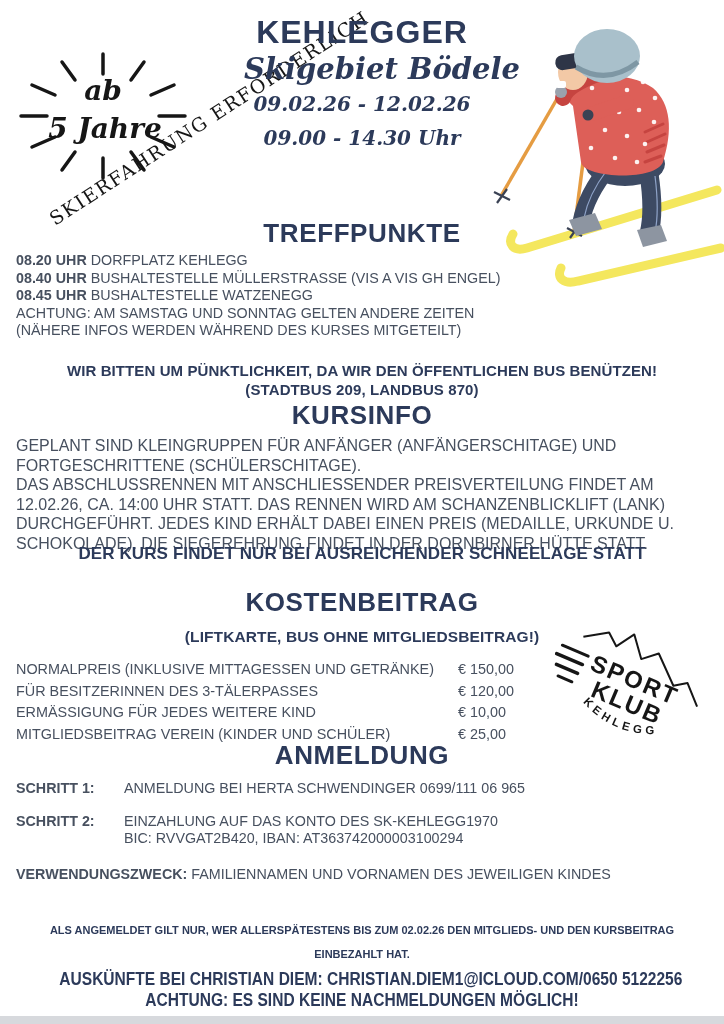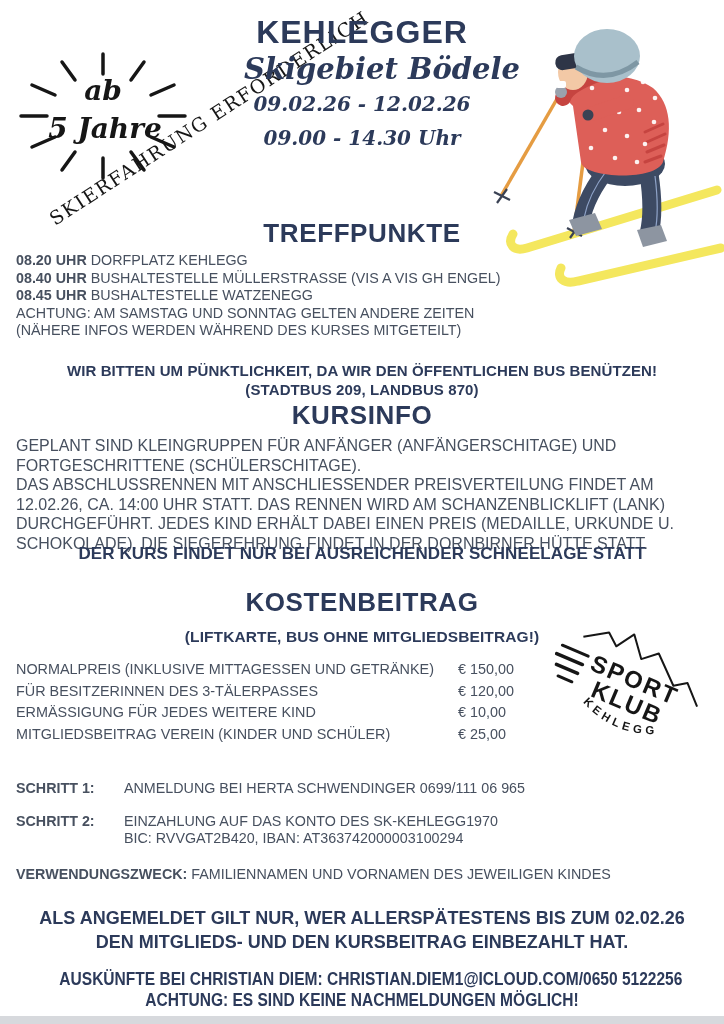--- a/index.html
+++ b/index.html
@@ -11,21 +11,21 @@
   .title-line{font-weight:bold;font-size:32px;line-height:37px;letter-spacing:1px;color:var(--navy);}
   .script{font-family:"DejaVu Serif",serif;font-style:italic;font-weight:bold;color:var(--navy);}
   .subtitle{font-size:29px;line-height:36px;padding-left:40px;}
   .dates{font-size:20px;line-height:34px;}
   .body-txt{font-size:14.3px;line-height:17.6px;color:var(--body);}
   .kurs-txt{font-size:16px;line-height:19.5px;color:var(--body);}
   .bold-center{font-weight:bold;font-size:15px;line-height:19px;color:var(--navy);letter-spacing:.1px;}
   .price-row{display:grid;grid-template-columns:442px 1fr;line-height:21.6px;font-size:14.4px;color:var(--body);}
   .step-row{display:grid;grid-template-columns:108px 1fr;font-size:14.3px;line-height:16.5px;color:var(--body);}
   .step-label{font-weight:bold;color:var(--body);}
-  .deadline{font-weight:bold;font-size:18px;line-height:24px;color:var(--navy);width:648px;margin:4px auto;}
+  .deadline{font-weight:bold;font-size:11px;line-height:24px;color:var(--navy);width:648px;margin:16px auto;}
   .condensed{display:inline-block;transform:scaleX(.84);transform-origin:center;white-space:nowrap;
              font-weight:bold;font-size:18.5px;line-height:20px;color:var(--navy);}
   .bottom-edge{position:absolute;left:0;right:0;bottom:0;height:8px;background:var(--edge);}
   svg{display:block;overflow:visible;}
   .svgserif{font-family:"DejaVu Serif",serif;}
   .svgsans{font-family:"Liberation Sans","DejaVu Sans",sans-serif;font-weight:bold;}
 </style>
 </head>
 <body>
 
@@ -173,20 +173,21 @@
       </g>
       <text class="svgsans" x="82" y="76" text-anchor="middle" font-size="24" letter-spacing="2">SPORT</text>
       <text class="svgsans" x="84" y="100" text-anchor="middle" font-size="24" letter-spacing="2">KLUB</text>
       <path id="kehlegg-arc" d="M38,106 Q84,130 130,106" fill="none"></path>
       <text class="svgsans" font-size="11.5" letter-spacing="4">
         <textPath href="#kehlegg-arc" startOffset="50%" text-anchor="middle">KEHLEGG</textPath>
       </text>
     </g>
   </svg>
 
+  <div class="abs center heading" style="top:740px;">ANMELDUNG</div>
 
   <div class="abs step-row" style="top:780px;left:16px;right:16px;">
     <span class="step-label">SCHRITT 1:</span>
     <span>ANMELDUNG BEI HERTA SCHWENDINGER 0699/111 06 965</span>
   </div>
 
   <div class="abs step-row" style="top:813px;left:16px;right:16px;">
     <span class="step-label">SCHRITT 2:</span>
     <span>
       <span>EINZAHLUNG AUF DAS KONTO DES SK-KEHLEGG1970</span><br>

